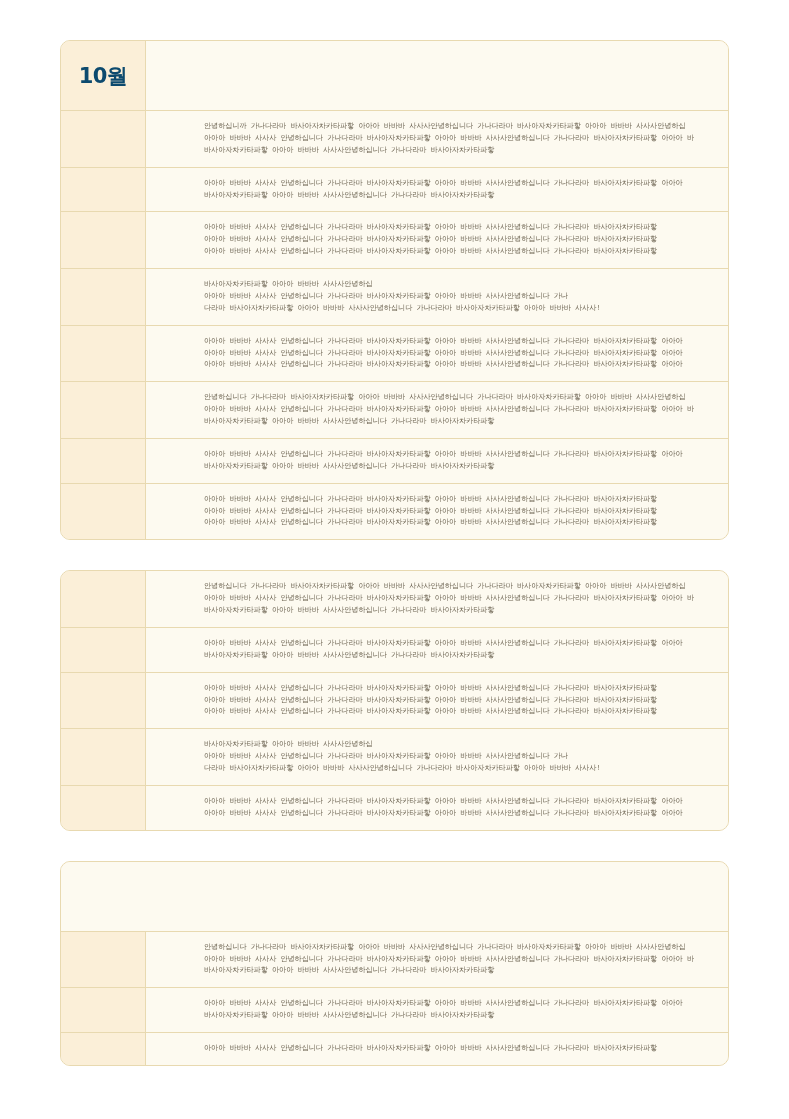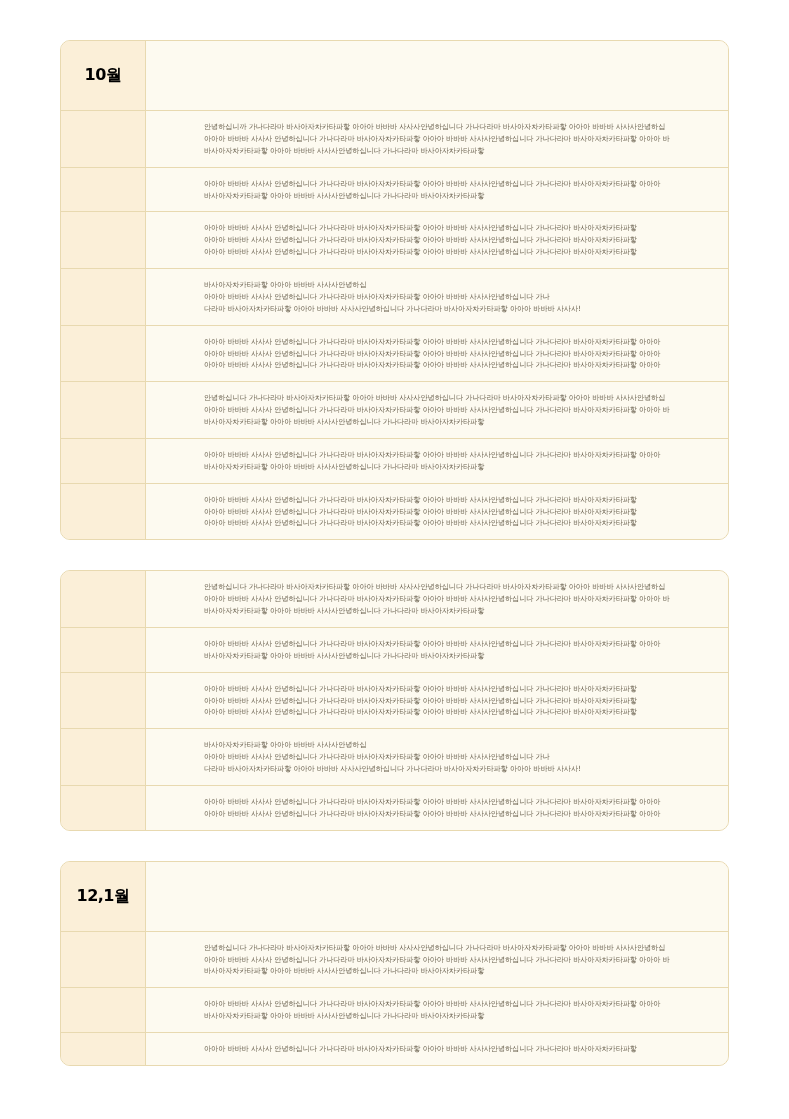--- a/index.html
+++ b/index.html
@@ -28,23 +28,23 @@
     background: #fbefd8;
     border-bottom: 1px solid #e8d9b0;
     min-height: 70px;
   }
   .month-label {
     width: 85px;
     min-width: 85px;
     display: flex;
     align-items: center;
     justify-content: center;
-    font-size: 16px;
+    font-size: 21px;
     font-weight: bold;
-    color: #000000;
+    color: #0c4a6e;
     border-right: 1px solid #e8d9b0;
     letter-spacing: -0.5px;
   }
   .month-header-body {
     flex: 1;
     background: #fdfaf0;
   }
   .row {
     display: flex;
     align-items: stretch;
@@ -54,20 +54,21 @@
   .row-gutter {
     width: 85px;
     min-width: 85px;
     border-right: 1px solid #e8d9b0;
     background: #fbefd8;
   }
   .row-body {
     flex: 1;
     background: #fdfaf0;
     padding: 10px 14px 10px 58px;
+    font-family: Liberation Mono, monospace;
   }
   .row-body p {
     margin: 0;
     font-size: 7.2px;
     line-height: 1.65;
     color: #6b6250;
     white-space: nowrap;
     overflow: hidden;
     letter-spacing: -0.1px;
   }
@@ -180,21 +181,20 @@
         <div class="row">
           <div class="row-gutter"></div>
           <div class="row-body">
             <p>아아아 바바바 사사사 안녕하십니다 가나다라마 바사아자차카타파핳 아아아 바바바 사사사안녕하십니다 가나다라마 바사아자차카타파핳 아아아</p>
             <p>아아아 바바바 사사사 안녕하십니다 가나다라마 바사아자차카타파핳 아아아 바바바 사사사안녕하십니다 가나다라마 바사아자차카타파핳 아아아</p>
           </div>
         </div>
       </div>
       <div class="month-block">
         <div class="month-header">
-          <div class="month-label">12,1월</div>
           <div class="month-header-body"></div>
         </div>
         <div class="row">
           <div class="row-gutter"></div>
           <div class="row-body">
             <p>안녕하십니다 가나다라마 바사아자차카타파핳 아아아 바바바 사사사안녕하십니다 가나다라마 바사아자차카타파핳 아아아 바바바 사사사안녕하십</p>
             <p>아아아 바바바 사사사 안녕하십니다 가나다라마 바사아자차카타파핳 아아아 바바바 사사사안녕하십니다 가나다라마 바사아자차카타파핳 아아아 바</p>
             <p>바사아자차카타파핳 아아아 바바바 사사사안녕하십니다 가나다라마 바사아자차카타파핳</p>
           </div>
         </div>

